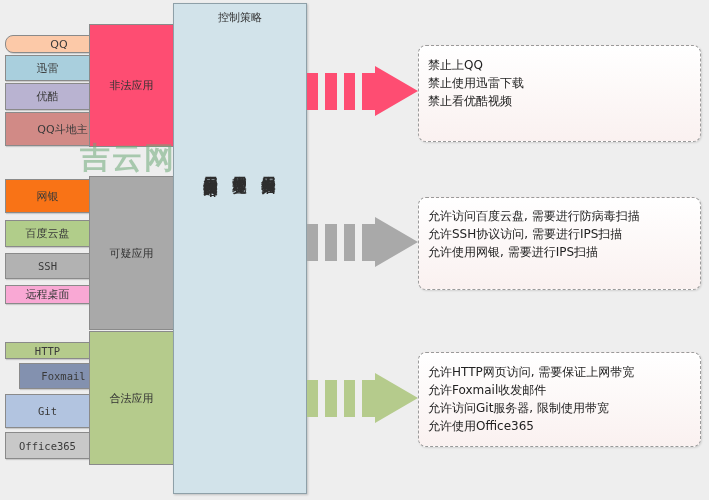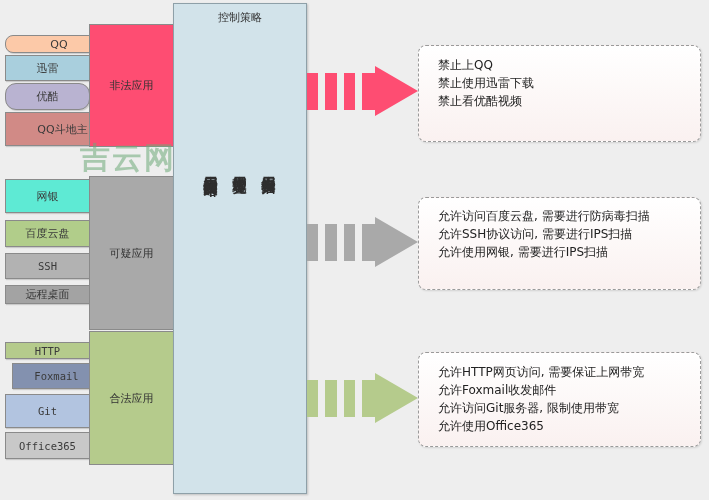--- a/index.html
+++ b/index.html
@@ -35,47 +35,47 @@
     position: absolute; top: 160px; width: 18px;
     font-size: 14px; font-weight: bold; color: #2e2e2e;
     writing-mode: vertical-rl; text-orientation: upright;
     letter-spacing: 1px; line-height: 18px;
   }
   .arrow svg { display: block; }
   .note {
     left: 418px; width: 283px;
     background: linear-gradient(#ffffff, #faf1f0);
     border: 1px dashed #9a9a9a; border-radius: 8px;
-    padding: 10px 0 0 19px;
+    padding: 10px 0 0 9px;
     font-size: 12px; line-height: 18px; color: #222;
     box-shadow: 1px 1px 2px rgba(0,0,0,0.12);
   }
   .note div { white-space: nowrap; }
   .watermark {
     left: 80px; top: 138px; font-size: 30px; font-weight: bold;
     color: rgba(110,170,120,0.55); letter-spacing: 2px;
   }
 </style>
 </head>
 <body>
 
 <div class="abs item" style="left:5px;top:35px;width:108px;height:18px;background:#fcc9a8;border-radius:8px;">QQ</div>
 <div class="abs item" style="left:5px;top:55px;width:85px;height:26px;background:#a9cfdd;">迅雷</div>
-<div class="abs item" style="left:5px;top:83px;width:85px;height:27px;background:#b9b3d1;border-radius:11px;">优酷</div>
+<div class="abs item" style="left:5px;top:83px;width:85px;height:27px;background:#b9b3d1;">优酷</div>
 <div class="abs item" style="left:5px;top:112px;width:85px;height:34px;background:#d18a86;padding-left:30px;">QQ斗地主</div>
 <div class="abs group" style="left:89px;top:24px;width:85px;height:123px;background:#fe4d72;">非法应用</div>
 
-<div class="abs item" style="left:5px;top:179px;width:85px;height:34px;background:#5eead4;">网银</div>
+<div class="abs item" style="left:5px;top:179px;width:85px;height:34px;background:#f97316;">网银</div>
 <div class="abs item" style="left:5px;top:220px;width:85px;height:27px;background:#b1cd8a;">百度云盘</div>
 <div class="abs item mono" style="left:5px;top:253px;width:85px;height:26px;background:#b2b2b2;">SSH</div>
-<div class="abs item" style="left:5px;top:285px;width:85px;height:19px;background:#a3a3a3;">远程桌面</div>
+<div class="abs item" style="left:5px;top:285px;width:85px;height:19px;background:#f9a8d4;">远程桌面</div>
 <div class="abs group" style="left:89px;top:176px;width:85px;height:154px;background:#a9a9a9;">可疑应用</div>
 
 <div class="abs item mono" style="left:5px;top:342px;width:85px;height:17px;background:#b5cb8c;">HTTP</div>
-<div class="abs item mono" style="left:12px;top:363px;width:89px;height:26px;background:#8391af;">Foxmail</div>
+<div class="abs item mono" style="left:19px;top:363px;width:89px;height:26px;background:#8391af;">Foxmail</div>
 <div class="abs item mono" style="left:5px;top:394px;width:85px;height:34px;background:#b2c4e0;">Git</div>
 <div class="abs item mono" style="left:5px;top:432px;width:85px;height:27px;background:#c8c8c8;">Office365</div>
 <div class="abs group" style="left:89px;top:331px;width:85px;height:134px;background:#b5cb8c;">合法应用</div>
 
 <div class="abs control">
   <div class="control-title">控制策略</div>
   <div class="vcol" style="left:28px;">应用层访问控制策略</div>
   <div class="vcol" style="left:57px;">应用带宽管理</div>
   <div class="vcol" style="left:86px;">应用安全扫描</div>
 </div>

